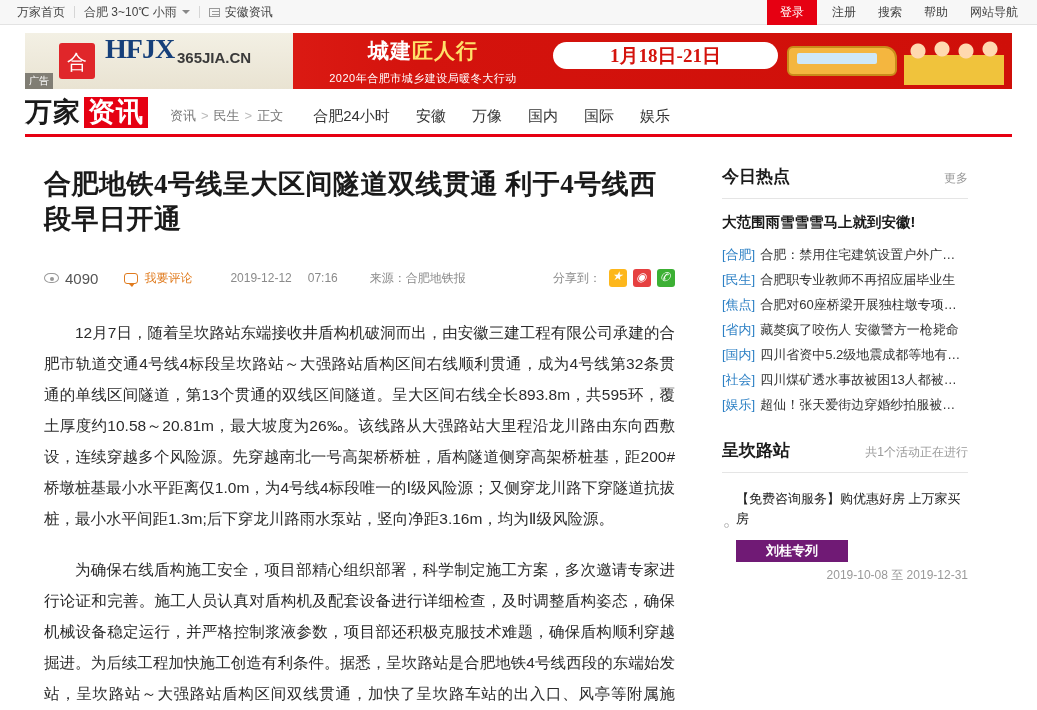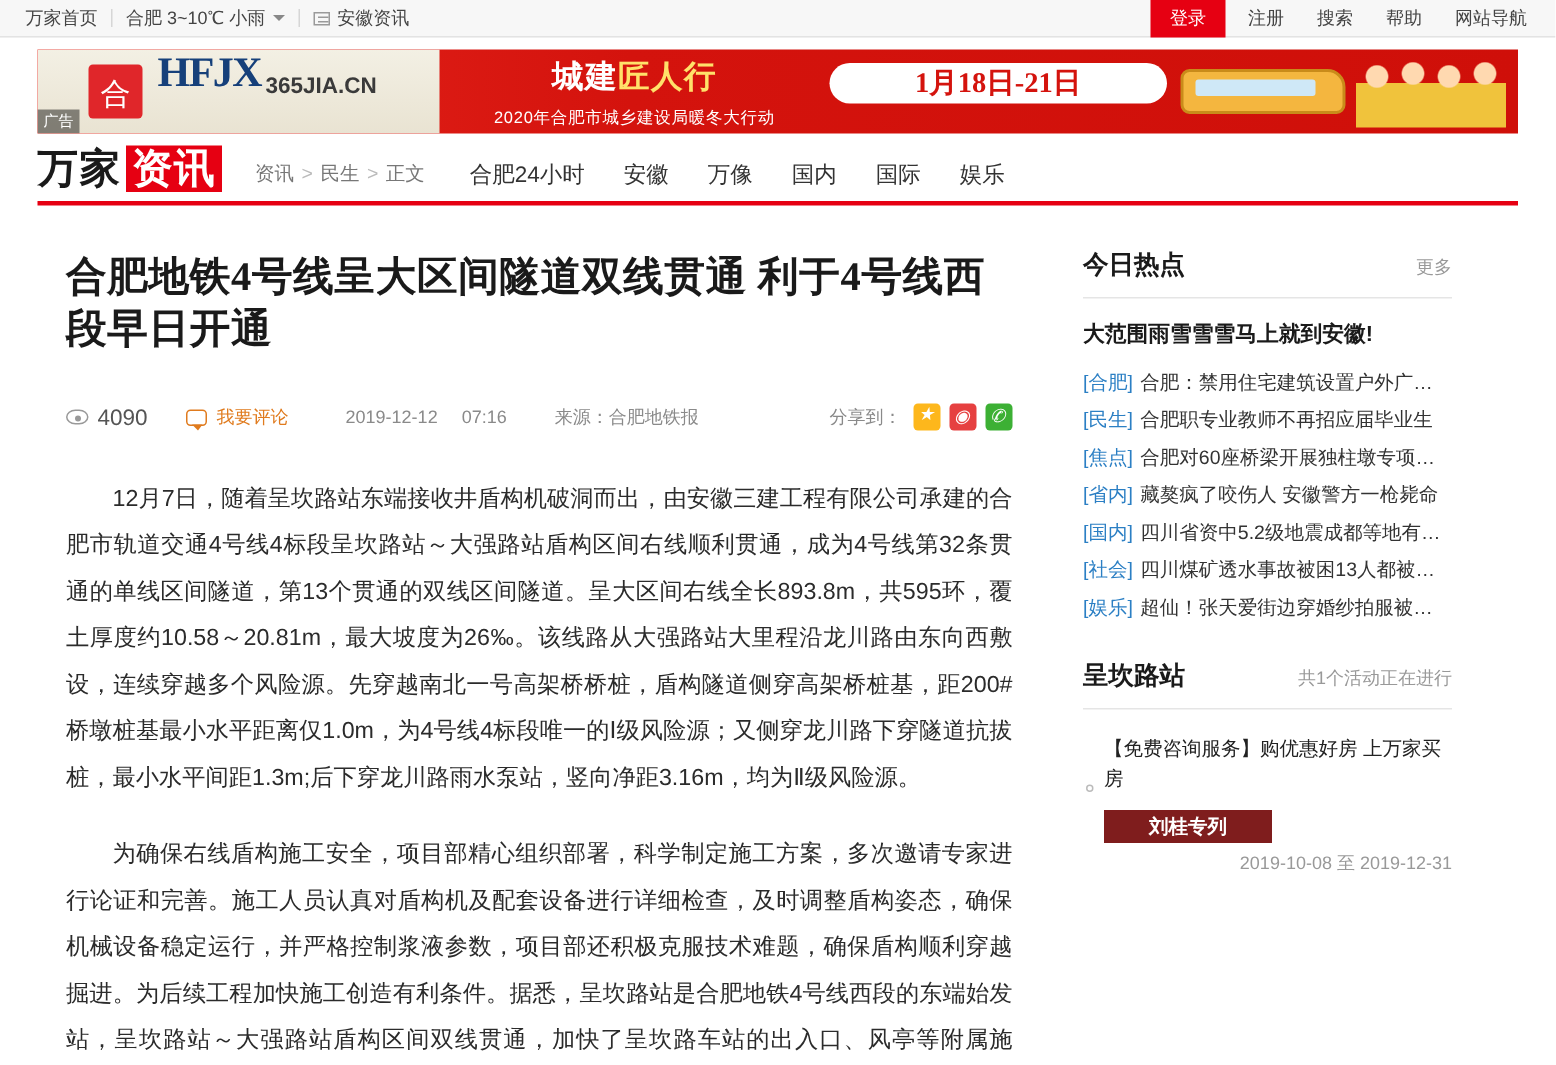--- a/index.html
+++ b/index.html
@@ -205,21 +205,21 @@
     margin-top: 16px; font-size: 13px; color:#222;
     display:flex; align-items:flex-end;
   }
   .act .dot {
     width:5px; height:5px; border:1px solid #bbb; border-radius:50%;
     margin: 7px 7px 0 2px; flex:none;
   }
   .act .at { line-height:1.5; }
   .act-img {
     margin-top: 12px; margin-left: 14px; width: 112px; height: 22px;
-    background:#7f1d1d; color:#fff; font-size:13px; text-align:center;
+    background:#701a75; color:#fff; font-size:13px; text-align:center;
     line-height:22px; font-weight:bold; overflow:hidden;
   }
   .act-date {
     margin-top: 5px; margin-left: 14px; font-size: 12px; color:#999; text-align:right;
     width: 232px;
   }
   .clear { clear: both; }
 </style>
 </head>
 <body>

